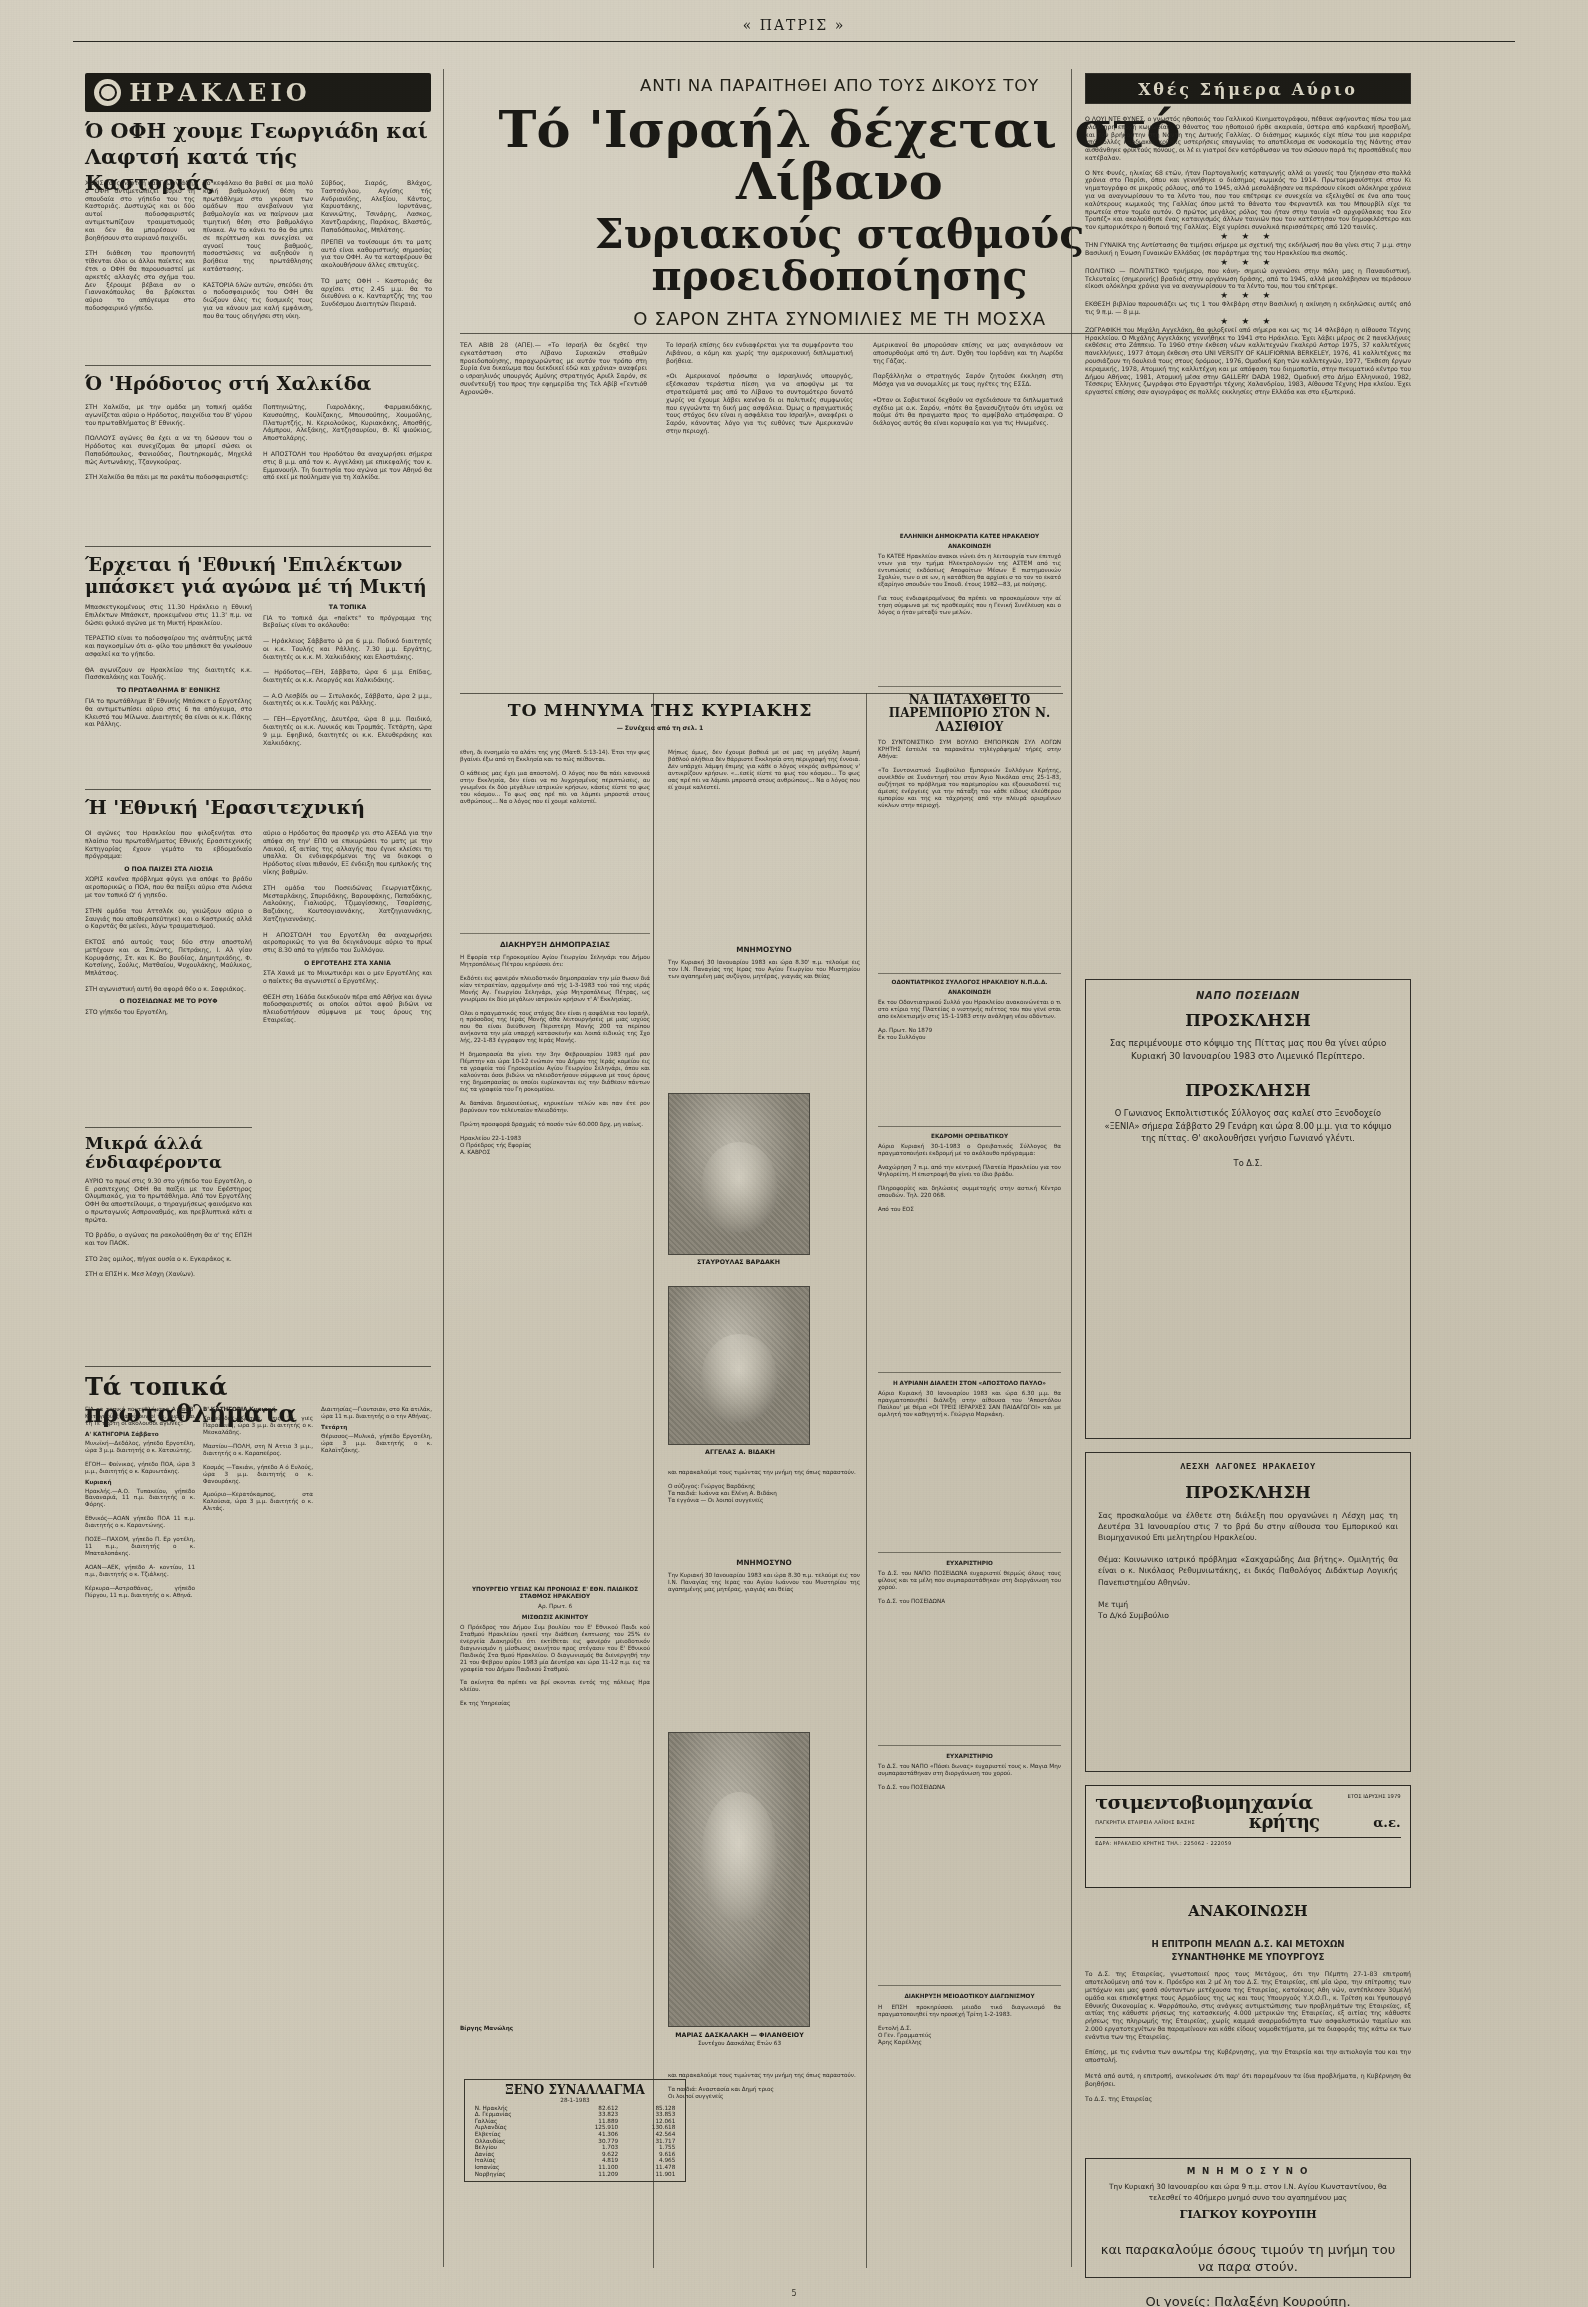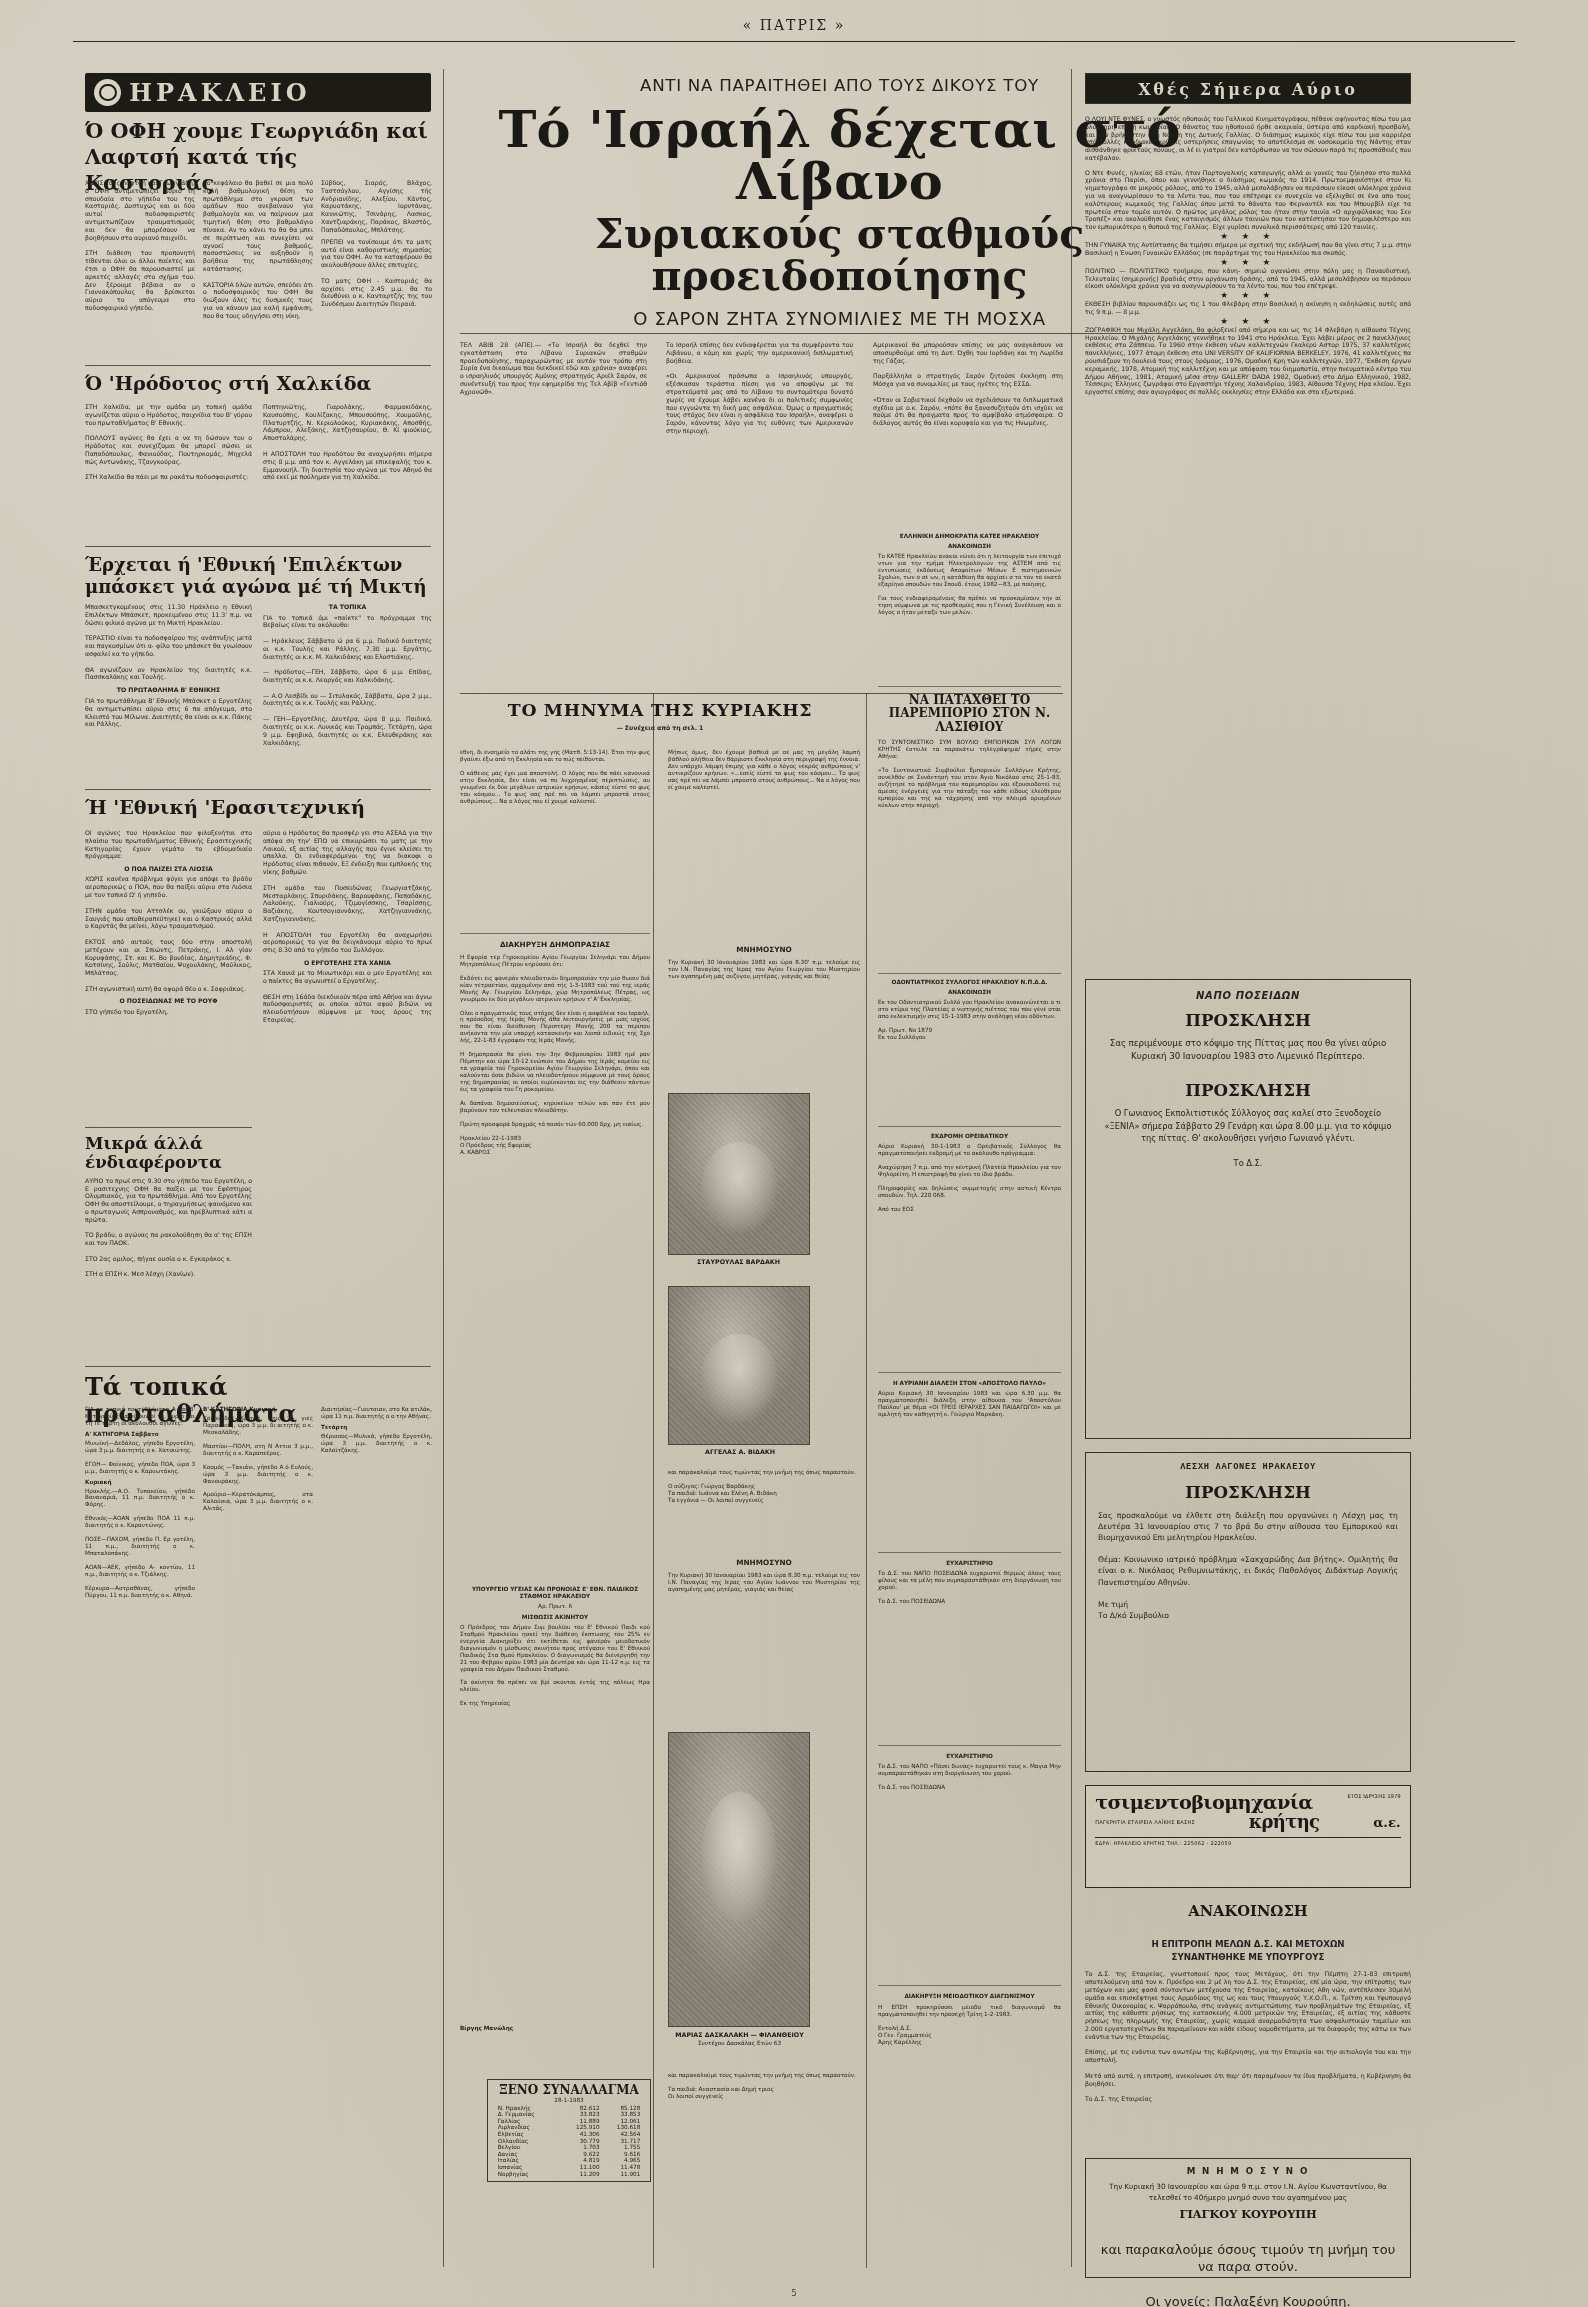--- a/index.html
+++ b/index.html
@@ -493,21 +493,21 @@
     <span>ΜΑΡΙΑΣ ΔΑΣΚΑΛΑΚΗ — ΦΙΛΑΝΘΕΙΟΥ</span>
     <div style="font-weight:normal; font-size:5.7px; margin-top:1.3px;">Συντέχου Δασκάλας Ετών 63</div>
   </div>
   <div class="col" style="left:668px; top:2072px; width:192px;">
     <div class="body-txt mini" style="white-space:pre-line;">και παρακαλούμε τους τιμώντας την μνήμη της όπως παραστούν.
 
 Τα παιδιά: Αναστασία και Δημή τριος
 Οι λοιποί συγγενείς</div>
   </div>
 
-  <div class="col boxed-thin" style="left:487px; top:2079px; width:164px; padding:4px 9px; box-sizing:border-box;">
+  <div class="col boxed-thin" style="left:464px; top:2079px; width:222px; padding:4px 9px; box-sizing:border-box;">
     <div class="sec-title xs center">ΞΕΝΟ ΣΥΝΑΛΛΑΓΜΑ</div>
     <div class="body-txt mini center">28-1-1983</div>
     <table class="fin-table">
       <tbody id="fin-body">
           <tr>
             <td>Ν. Ηρακλής</td>
             <td class="r">82.612</td>
             <td class="r">85.128</td>
           </tr>
           <tr>

